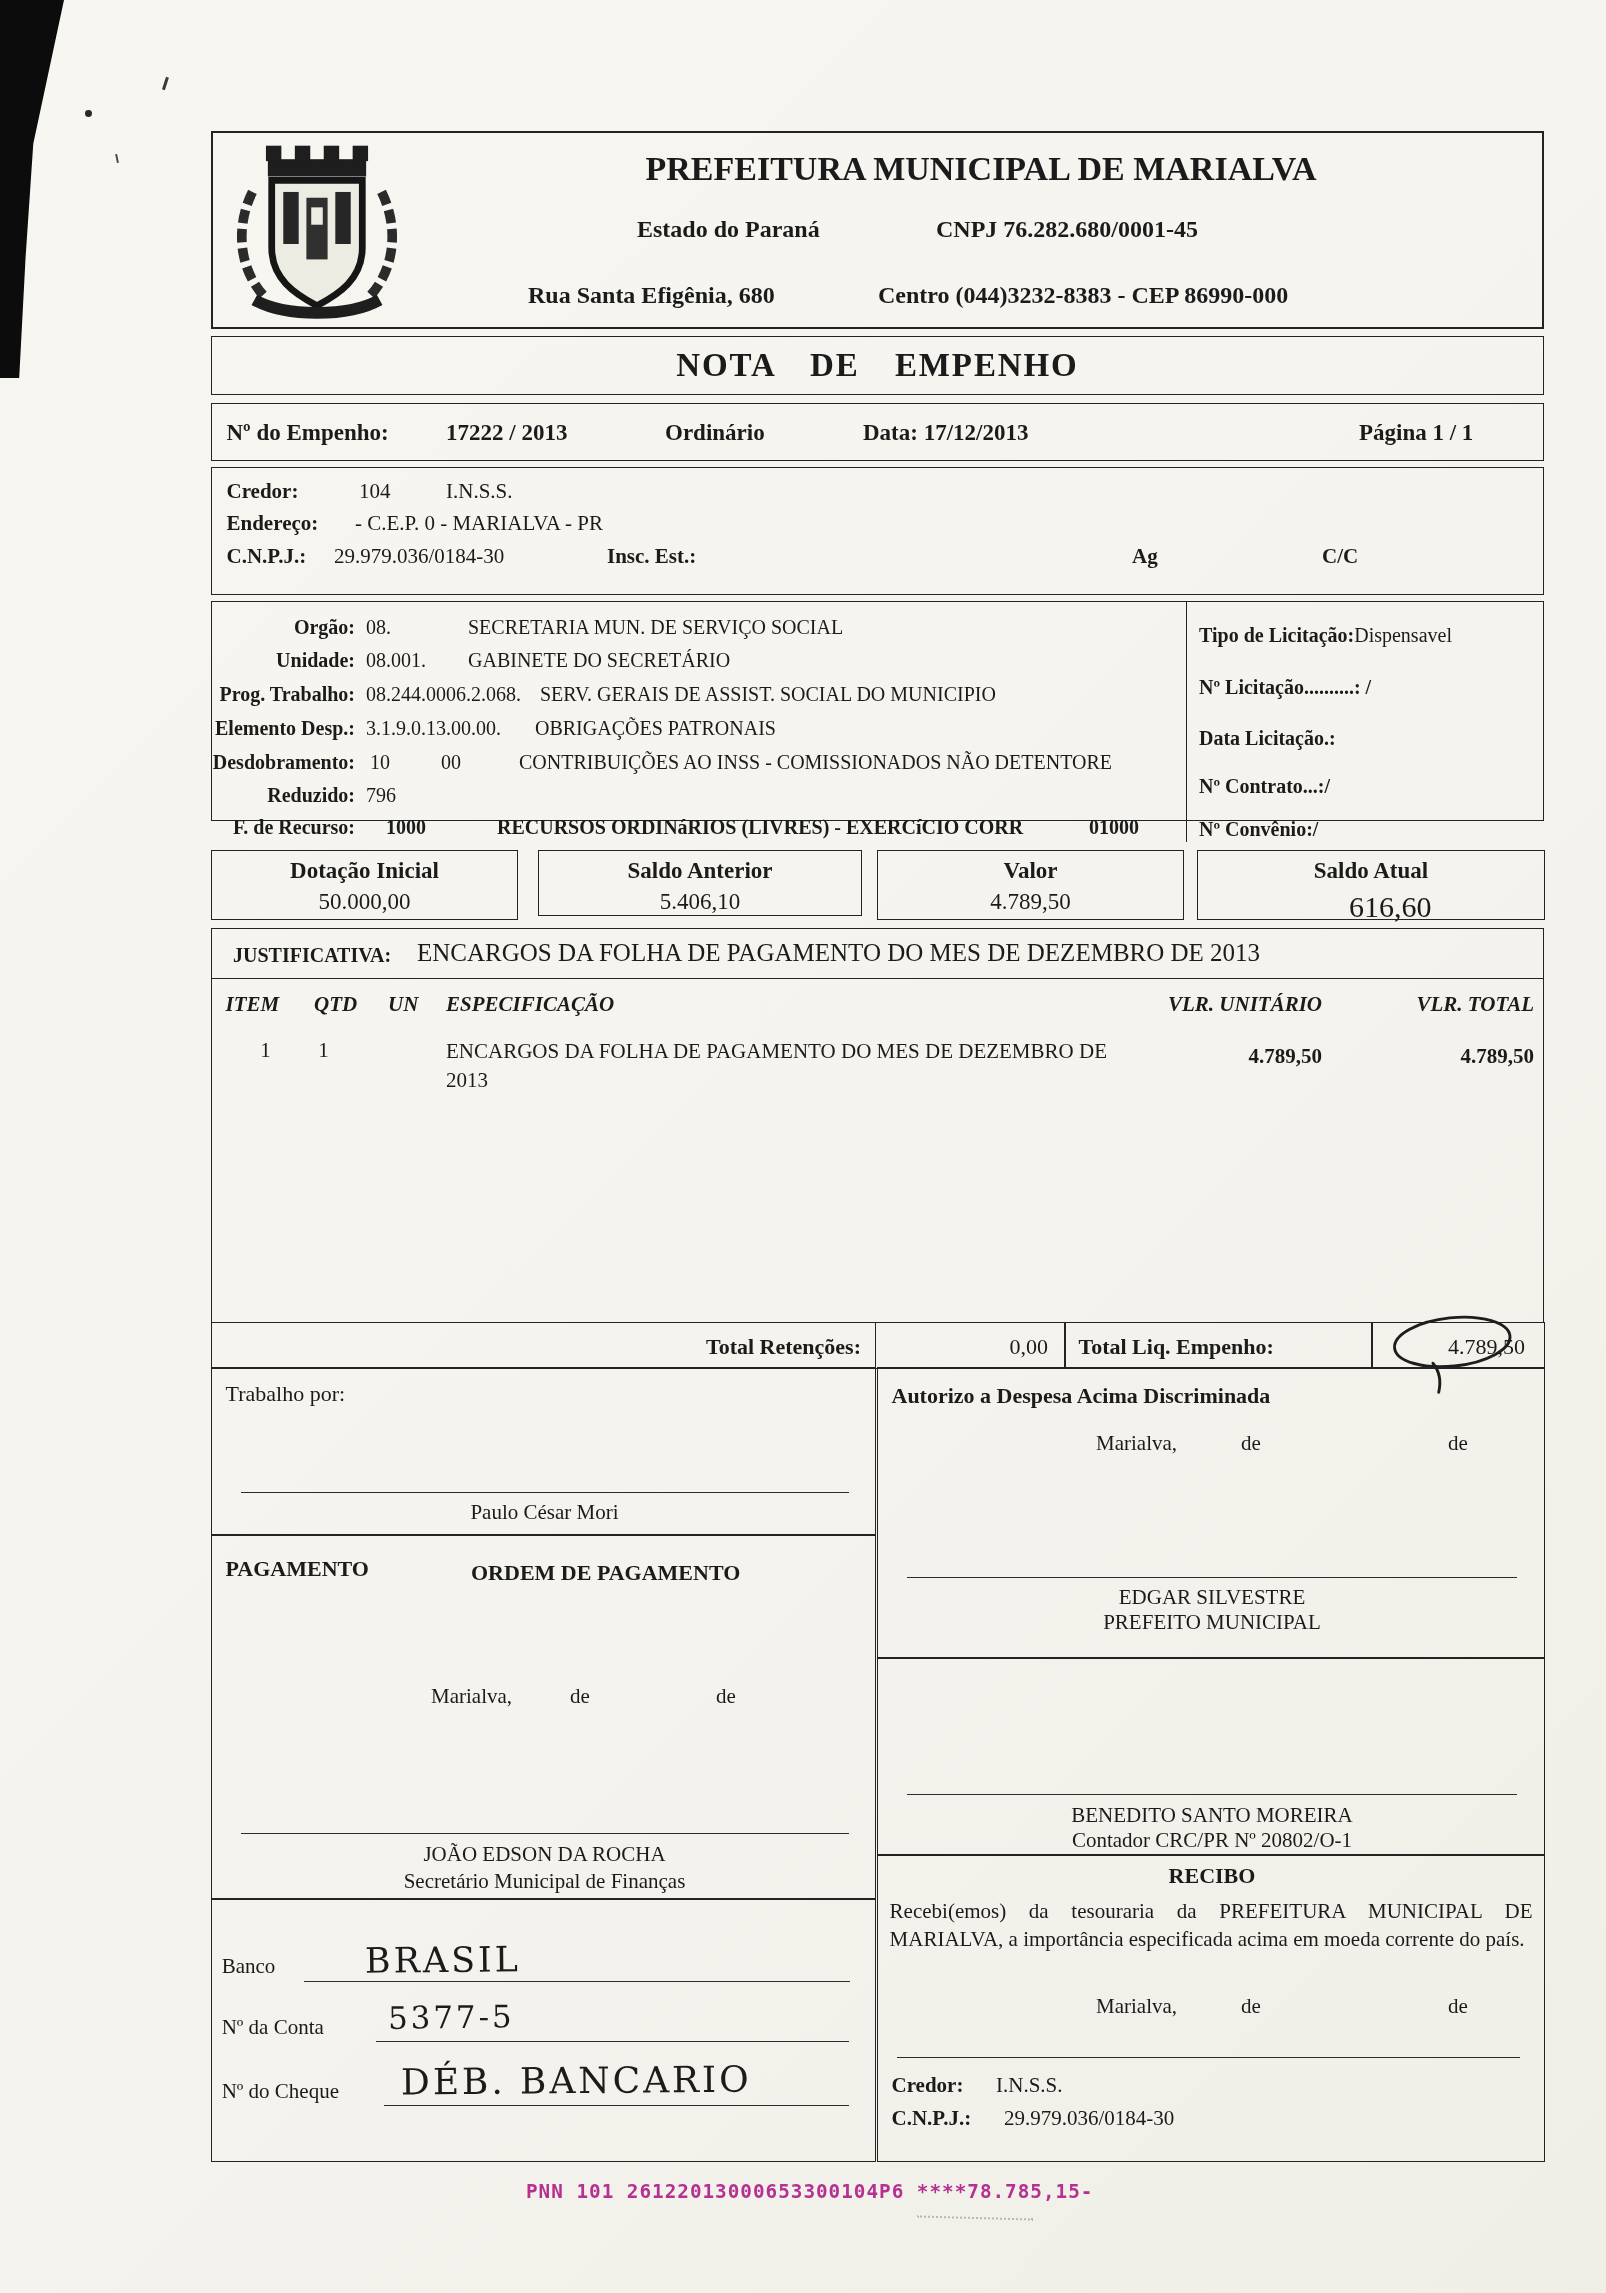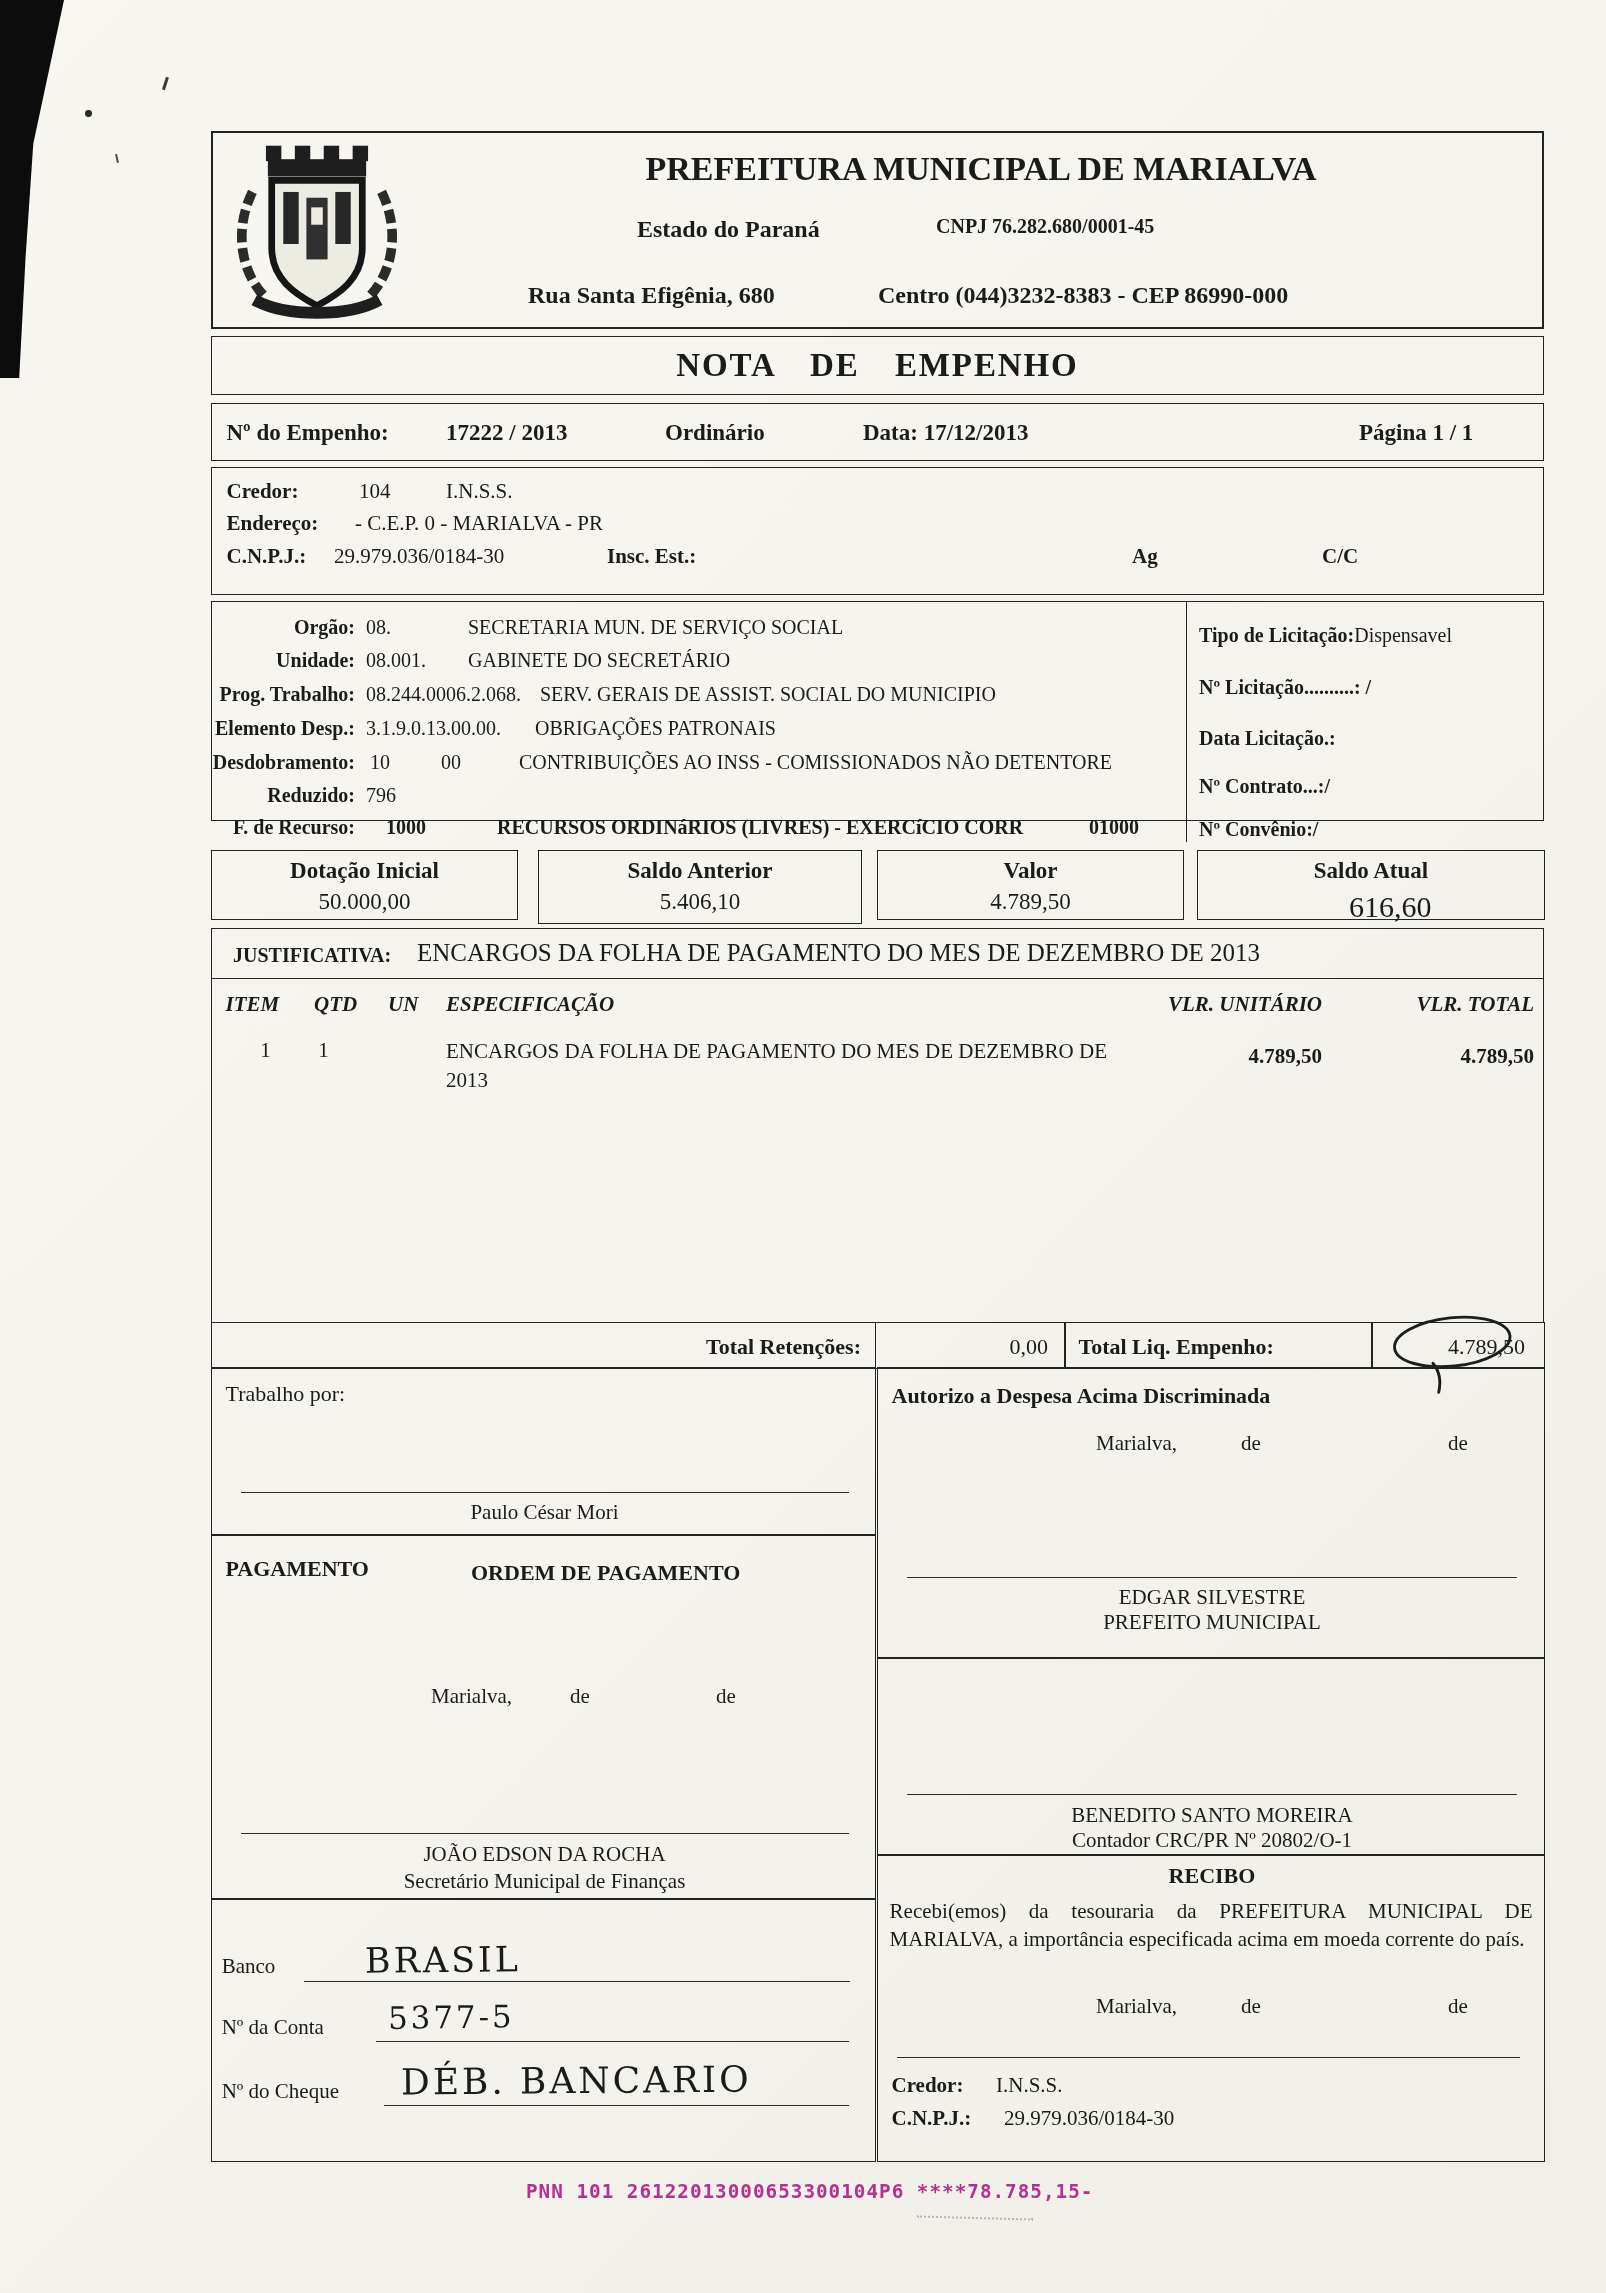--- a/index.html
+++ b/index.html
@@ -42,21 +42,21 @@
       <rect x="65" y="4" width="8" height="8" fill="#1e1e1e"></rect>
       <path d="M23 22 h47 v35 c0 16 -12 24 -23.5 30 C35 81 23 73 23 57 Z" fill="#edece3" stroke="#161616" stroke-width="3.5"></path>
       <rect x="29" y="28" width="8" height="27" fill="#262626"></rect>
       <rect x="56" y="28" width="8" height="27" fill="#262626"></rect>
       <rect x="41" y="31" width="11" height="32" fill="#303030"></rect>
       <rect x="43.5" y="36" width="6" height="9" fill="#edece3"></rect>
       <path d="M14 84 C30 93 63 93 79 84" fill="none" stroke="#1e1e1e" stroke-width="6"></path>
     </svg>
     <div class="t b u c" style="left:348px;top:15.4px;width:840px;font-size:34px">PREFEITURA MUNICIPAL DE MARIALVA</div>
     <div class="t b u" style="left:424px;top:81px;font-size:24px">Estado do Paraná</div>
-    <div class="t b u" style="left:723px;top:81px;font-size:20px">CNPJ 76.282.680/0001-45</div>
+    <div class="t b u" style="left:723px;top:81px;font-size:24px">CNPJ 76.282.680/0001-45</div>
     <div class="t b u" style="left:315px;top:147px;font-size:24px">Rua Santa Efigênia, 680</div>
     <div class="t b u" style="left:665px;top:147px;font-size:24px">Centro   (044)3232-8383  -  CEP 86990-000</div>
   </div>
 
   <div class="box" style="left:211px;top:336px;width:1333px;height:59px;display:flex;align-items:center;justify-content:center">
     <span class="b" style="font-size:33px;letter-spacing:1.9px;word-spacing:25px">NOTA DE EMPENHO</span>
   </div>
 
   <div class="box" style="left:211px;top:403px;width:1333px;height:58px">
     <div class="t b" style="left:14.5px;top:14.5px;font-size:23px">Nº do Empenho:</div>
@@ -117,21 +117,21 @@
     <div class="t b" style="left:987px;top:73px;font-size:20px">Nº Licitação..........: /</div>
     <div class="t b" style="left:987px;top:124px;font-size:20px">Data Licitação.:</div>
     <div class="t b" style="left:987px;top:172px;font-size:20px">Nº Contrato...:/</div>
     <div class="t b" style="left:987px;top:215px;font-size:20px">Nº Convênio:/</div>
   </div>
 
   <div class="box" style="left:211px;top:850px;width:307px;height:70px">
     <div class="t b c" style="left:0;width:100%;top:5.8px;font-size:23px">Dotação Inicial</div>
     <div class="t c" style="left:0;width:100%;top:37px;font-size:23px">50.000,00</div>
   </div>
-  <div class="box" style="left:538px;top:850px;width:324px;height:74px">
+  <div class="box" style="left:538px;top:850px;width:324px;height:66px">
     <div class="t b c" style="left:0;width:100%;top:5.8px;font-size:23px">Saldo Anterior</div>
     <div class="t c" style="left:0;width:100%;top:37px;font-size:23px">5.406,10</div>
   </div>
   <div class="box" style="left:877px;top:850px;width:307px;height:70px">
     <div class="t b c" style="left:0;width:100%;top:5.8px;font-size:23px">Valor</div>
     <div class="t c" style="left:0;width:100%;top:37px;font-size:23px">4.789,50</div>
   </div>
   <div class="box" style="left:1197px;top:850px;width:348px;height:70px">
     <div class="t b c" style="left:0;width:100%;top:5.8px;font-size:23px">Saldo Atual</div>
     <div class="t c" style="left:19.3px;width:100%;top:37px;font-size:30px">616,60</div>

